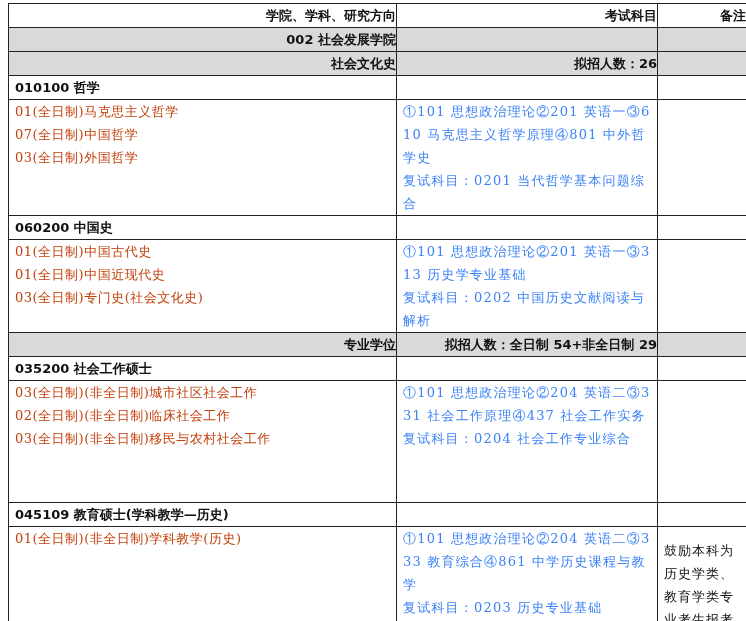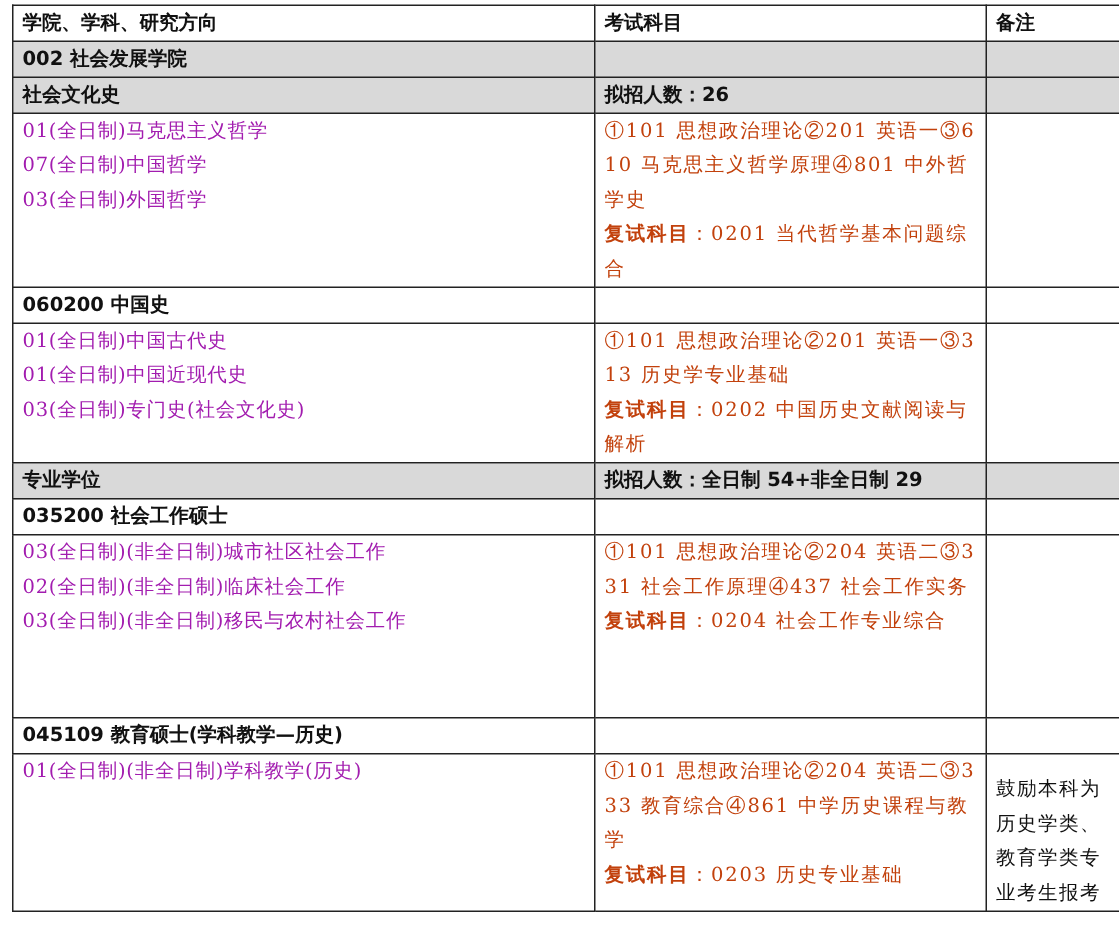--- a/index.html
+++ b/index.html
@@ -4,27 +4,27 @@
 <style>
   html, body { margin: 0; padding: 0; background: #ffffff; }
   body { width: 746px; height: 621px; overflow: hidden; position: relative;
          font-family: "DejaVu Serif", "Liberation Serif", serif; color: #111; }
   table.catalog { position: absolute; left: 8px; top: 3px; border-collapse: collapse;
                   table-layout: fixed; width: 738px; }
   table.catalog td { border: 1.5px solid #222; padding: 0 0 0 6px; vertical-align: top;
                      font-size: 13px; line-height: 23px; }
   col.c1 { width: 388px; } col.c2 { width: 261px; } col.c3 { width: 89px; }
   .hdr td { height: 23px; font-family: "DejaVu Sans", "Liberation Sans", sans-serif;
-            font-weight: bold; font-size: 14px; text-align: left; padding: 0; }
+            font-weight: bold; font-size: 14px; text-align: right; padding: 0; }
   .gray td { background: #d9d9d9; margin-left: 28px; }
   .bold { font-family: "DejaVu Sans", "Liberation Sans", sans-serif; font-weight: bold; font-size: 13.5px; }
   .major td { height: 23px; }
-  .dir { display: block; white-space: nowrap; letter-spacing: 0.5px; color: #a21caf; }
-  .exam { display: block; letter-spacing: 1.2px; color: #c2410c; padding-right: 4px; word-break: break-all; }
-  .retest-label { font-family: "DejaVu Sans", "Liberation Sans", sans-serif; font-weight: bold; }
+  .dir { display: block; white-space: nowrap; letter-spacing: 0.5px; color: #c2410c; }
+  .exam { display: block; letter-spacing: 1.2px; color: #3b82f6; padding-right: 4px; word-break: break-all; }
+  .retest-label { font-family: "DejaVu Sans", "Liberation Sans", sans-serif; font-weight: normal; }
   .note { font-size: 11.5px; line-height: 19px; letter-spacing: 1px; padding: 12px 4px 0 6px !important; }
   .h-phil { height: 115px; } .h-hist { height: 92px; padding-left: 36px; } .h-sw { height: 122px; } .h-edu { height: 100px; }
 </style>
 </head>
 <body>
 
 <table class="catalog">
   <colgroup>
       <col class="c1">
       <col class="c2">
@@ -43,20 +43,25 @@
     <td></td>
     <td></td>
   </tr>
 
   <tr class="hdr gray">
     <td>社会文化史</td>
     <td>拟招人数：26</td>
     <td></td>
   </tr>
 
+  <tr class="major">
+    <td class="bold">010100 哲学</td>
+    <td></td>
+    <td></td>
+  </tr>
   <tr class="h-phil">
     <td>
       <span class="dir">01(全日制)马克思主义哲学</span>
       <span class="dir">07(全日制)中国哲学</span>
       <span class="dir">03(全日制)外国哲学</span>
     </td>
     <td>
       <span class="exam">①101 思想政治理论②201 英语一③610 马克思主义哲学原理④801 中外哲学史</span>
       <span class="exam"><span class="retest-label">复试科目</span><span>：0201 当代哲学基本问题综合</span></span>
     </td>

